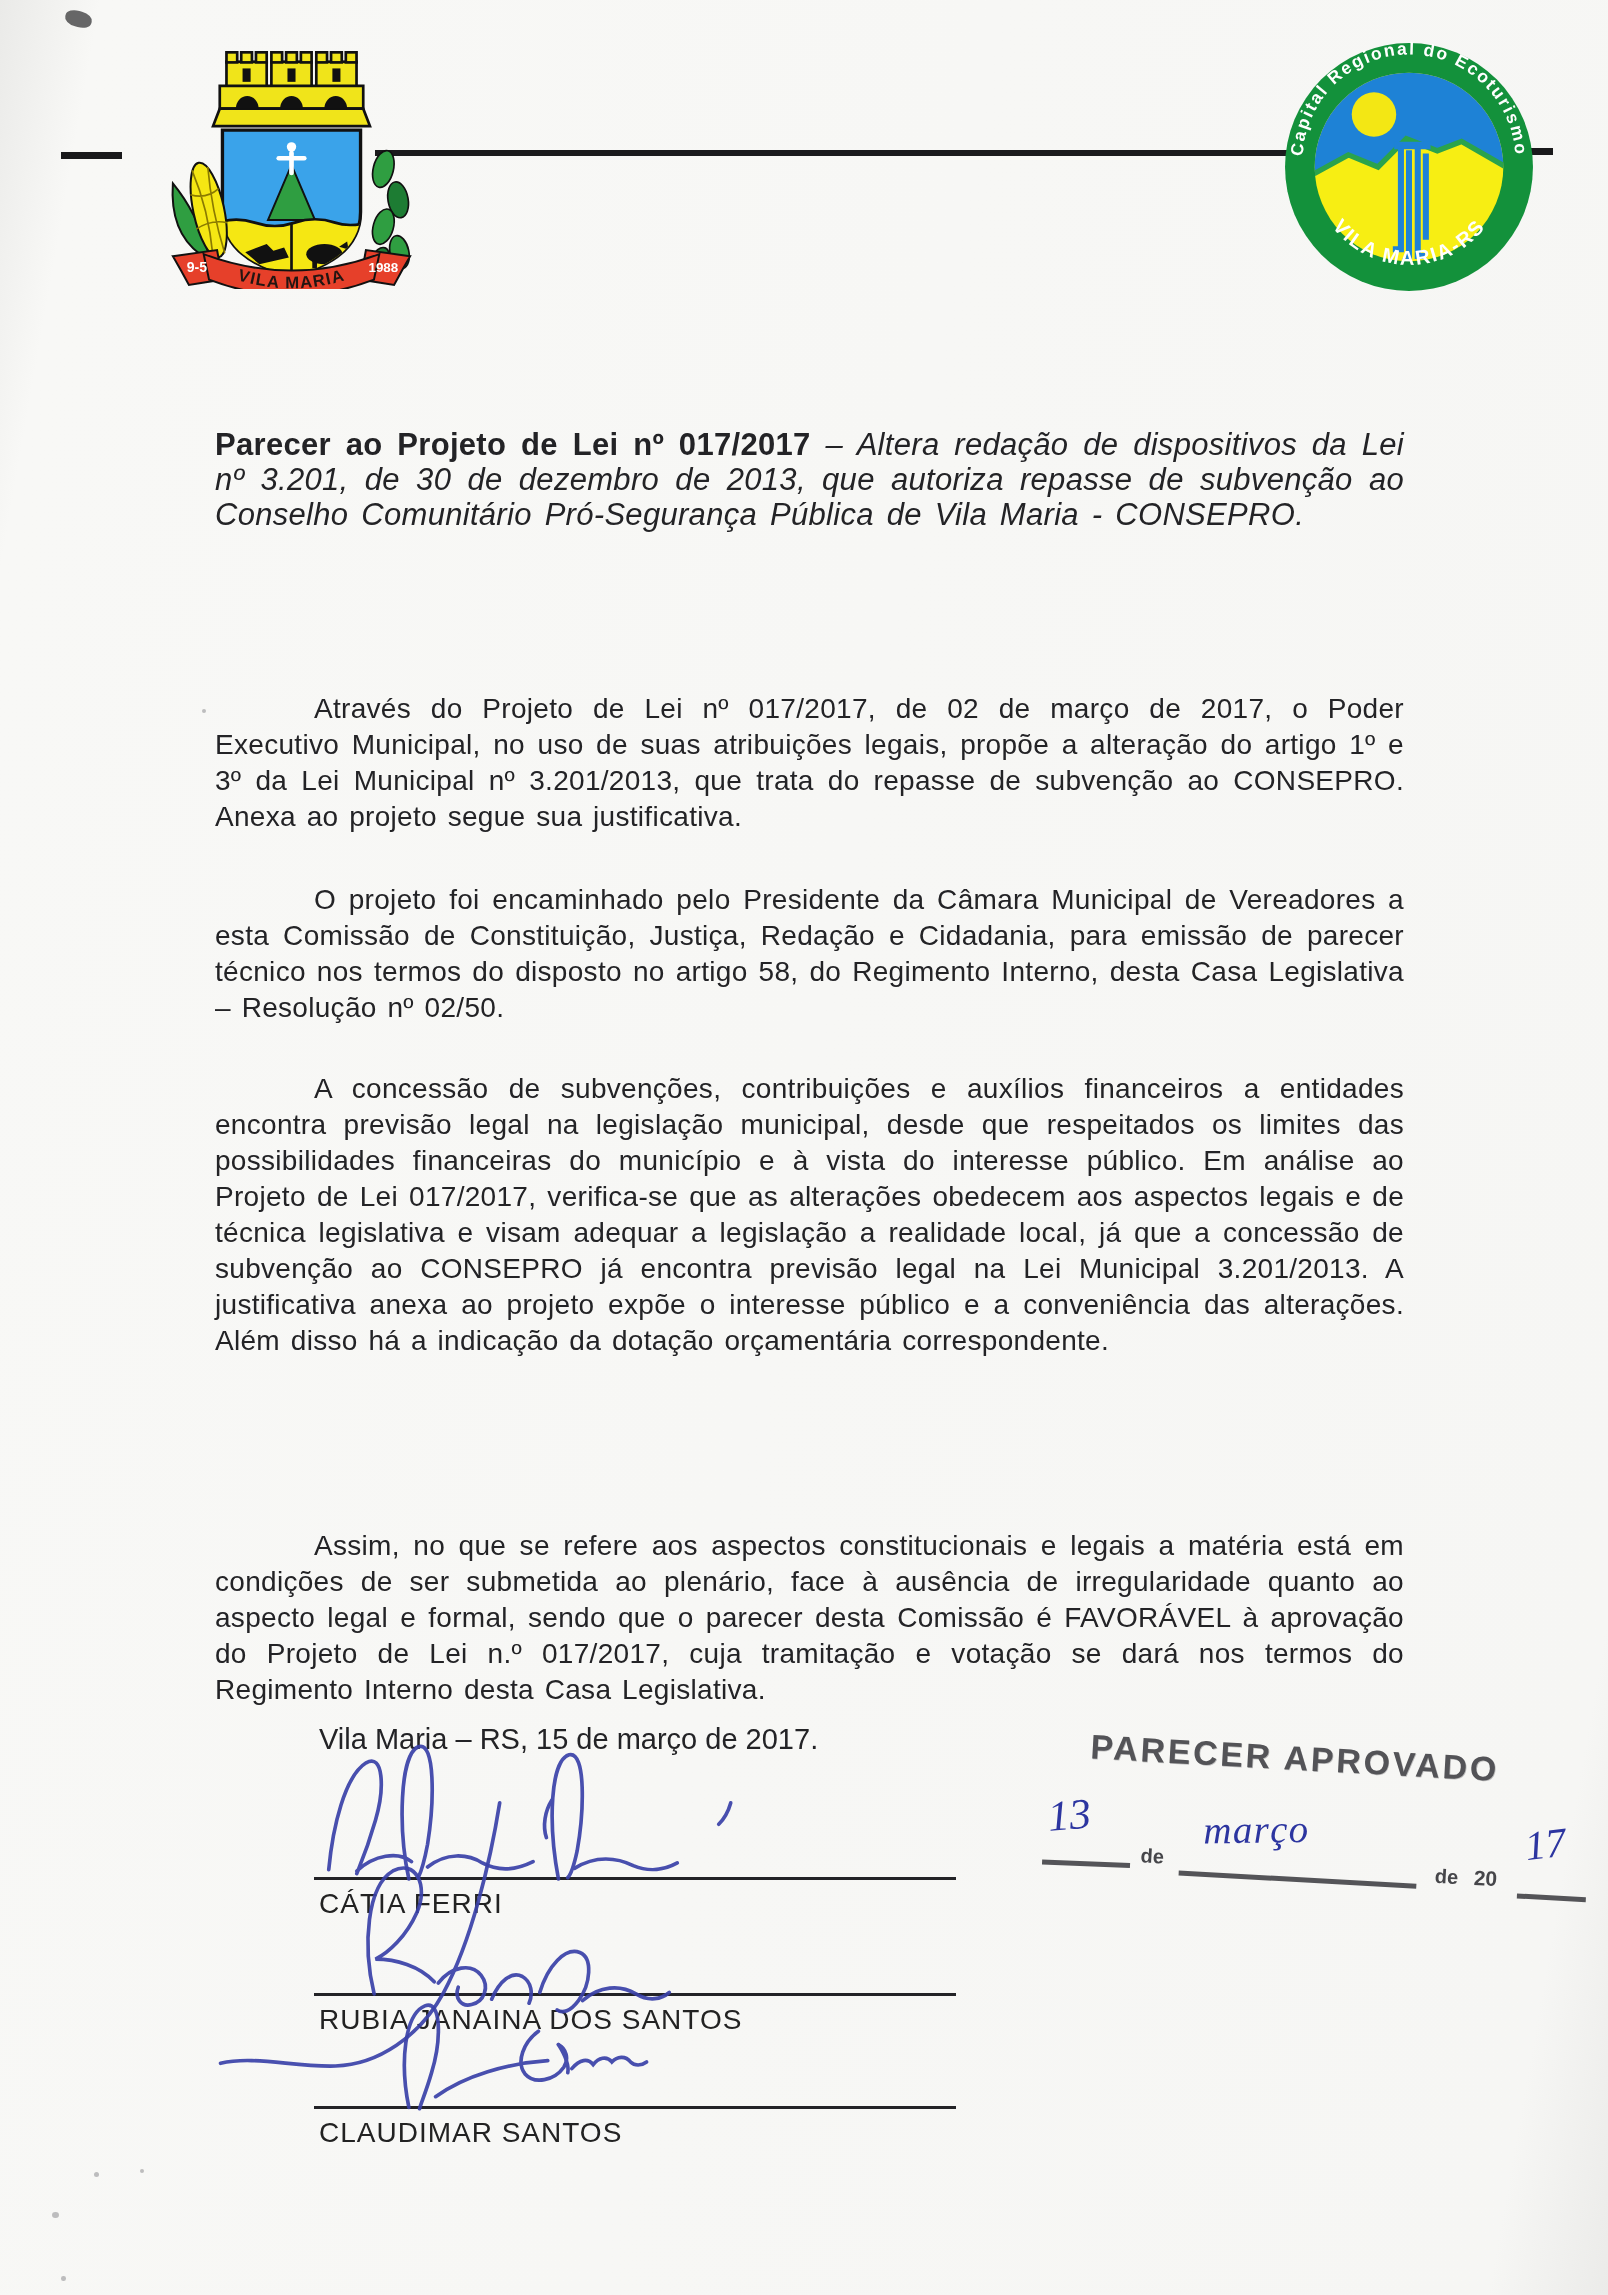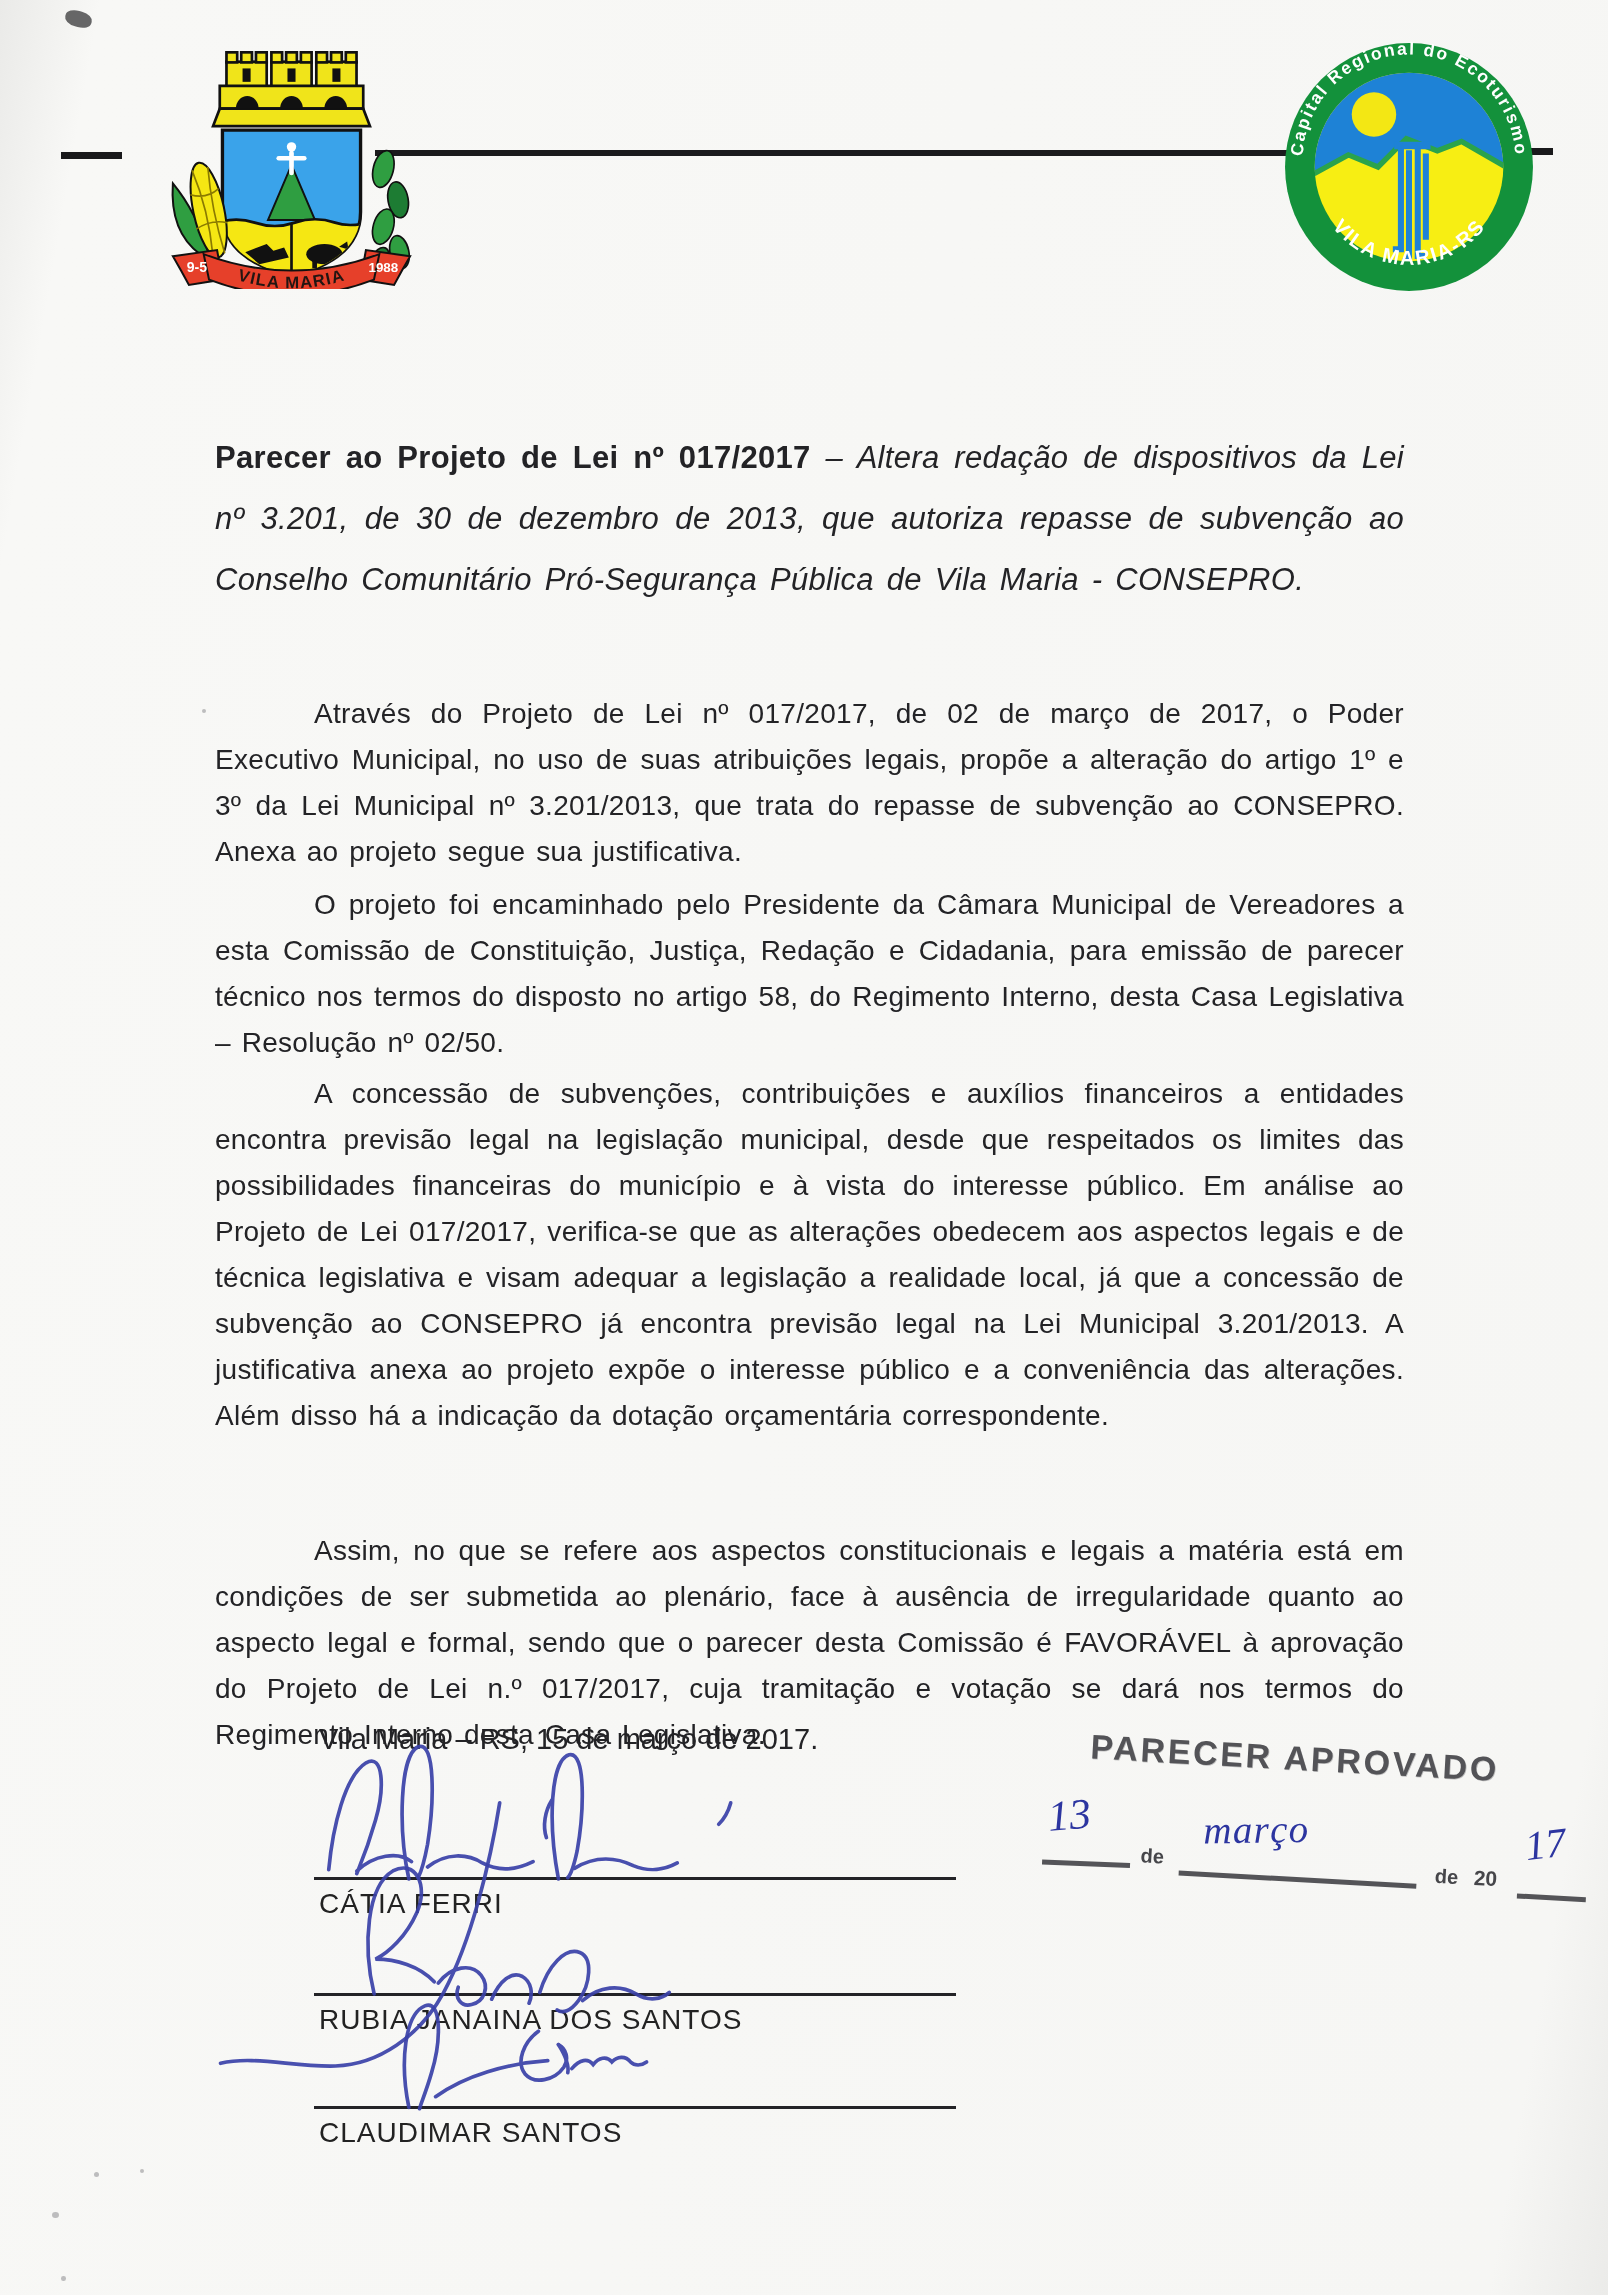--- a/index.html
+++ b/index.html
@@ -14,22 +14,22 @@
   .hdr-rule{left:375px;top:150px;width:920px;height:6px;background:#1b1b1d;z-index:1}
   .hdr-cep{left:374px;top:167px;width:922px;text-align:center;font-size:26px;font-weight:bold;white-space:pre;letter-spacing:0.7px;z-index:1;color:#1c1c1e}
   .dash{height:7.3px;background:#19191b;z-index:1}
   .dash-left{left:61px;top:152px;width:61px}
   .dash-right{left:1492px;top:148px;width:61px}
   .commission{left:195px;top:259px;font-size:33px;font-weight:bold;letter-spacing:0.7px;white-space:nowrap;z-index:3;color:#1e1e20}
   .crest{left:147px;top:51px;width:289px;height:238px;z-index:2}
   .seal{left:1281px;top:39px;width:256px;height:256px;z-index:2}
 
   
-  .para{left:215px;width:1189px;font-size:28px;line-height:46px;text-align:justify;letter-spacing:0.3px;word-spacing:2.7px;z-index:1}
-  .p1{top:427px;font-size:31px;line-height:61px;word-spacing:4px}
+  .para{left:215px;width:1189px;font-size:28px;line-height:36px;text-align:justify;letter-spacing:0.3px;word-spacing:2.7px;z-index:1}
+  .p1{top:427px;font-size:31px;line-height:35px;word-spacing:4px}
   .p1 .lead{font-weight:bold}
   .p1 .rest{font-style:italic}
   .p2{top:691px}.p3{top:882px}.p4{top:1071px}.p5{top:1528px}
   .indent{text-indent:99px}
   .dateline{left:319px;top:1723px;font-size:29px;z-index:1}
 
   
   .sigline{left:314px;width:642px;height:3.3px;background:#232327;z-index:1}
   .signame{left:319px;font-size:28px;letter-spacing:1px;z-index:1;color:#222}
   .l1{top:1877px}.n1{top:1888px}

